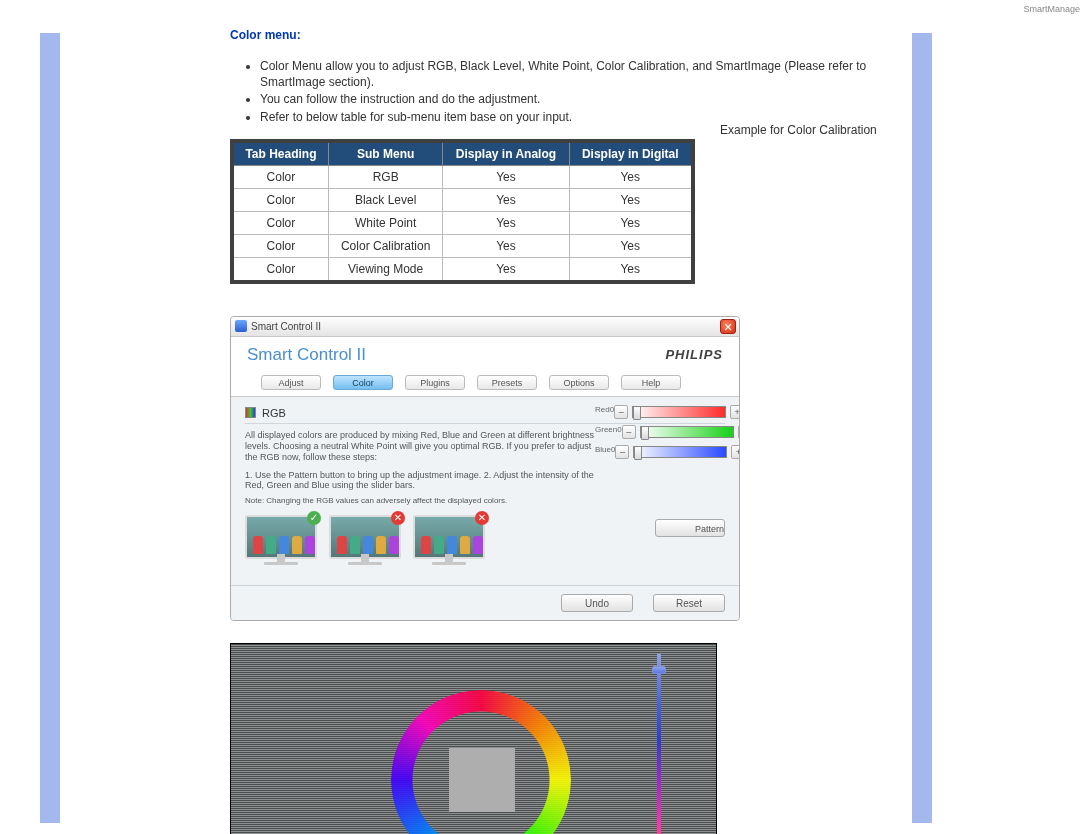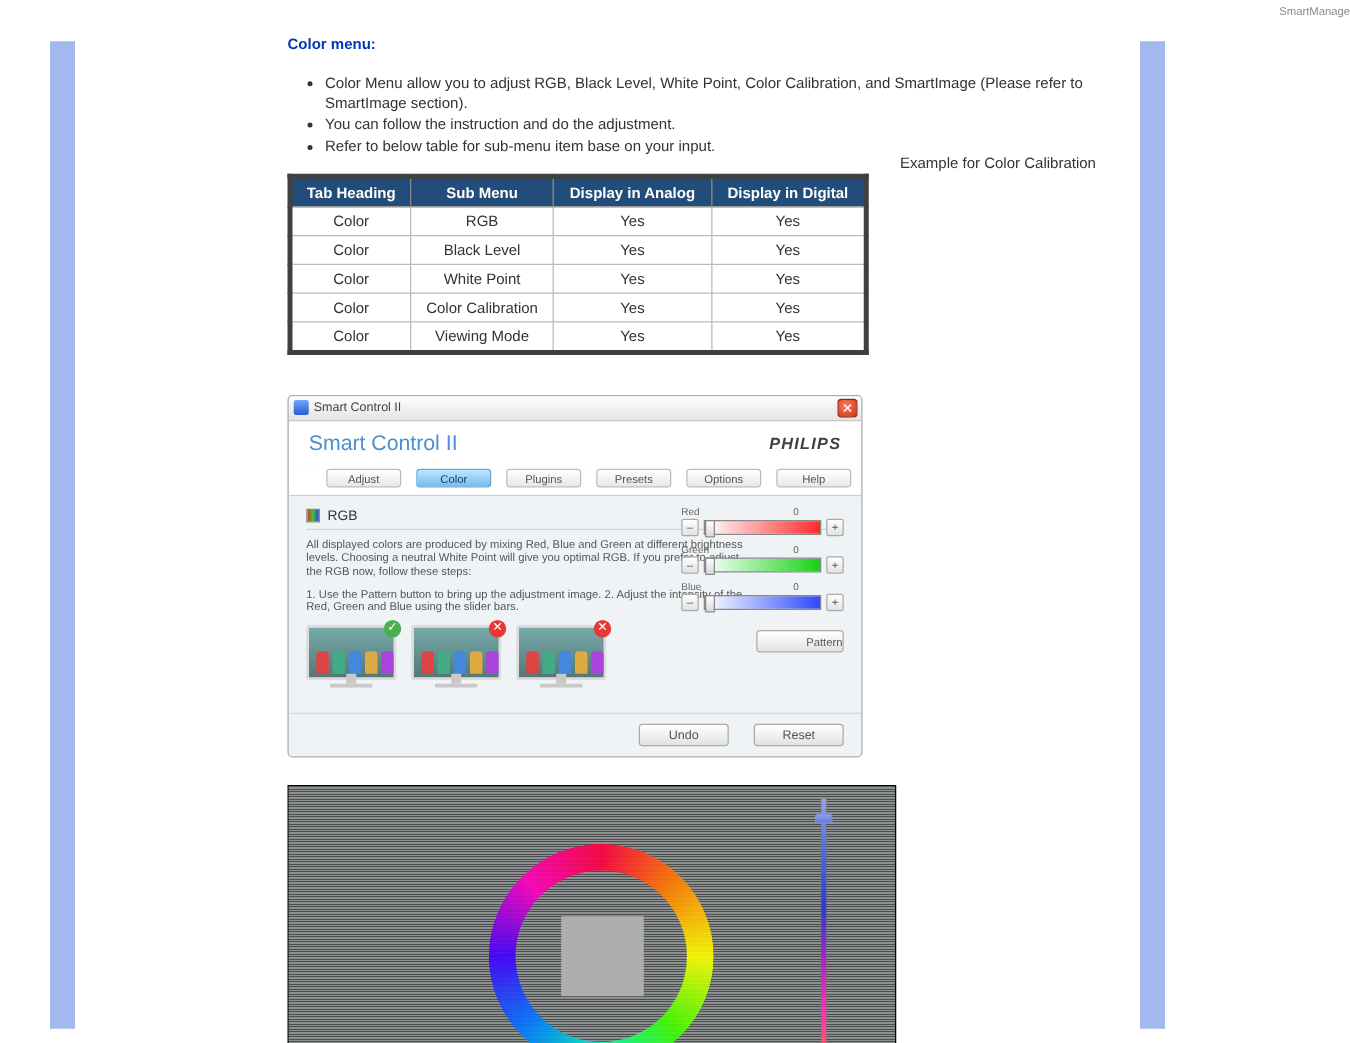--- a/index.html
+++ b/index.html
@@ -79,21 +79,21 @@
   }
   .tbl td {
     font-size: 12px;
     padding: 4px 8px;
     border: 1px solid #bbb;
     text-align: center;
   }
 
   
   .sc-window {
-    width: 460px;
+    width: 510px;
     border: 1px solid #aaa;
     background: #f0f0f0;
     margin-bottom: 22px;
     border-radius: 4px;
     overflow: hidden;
   }
   .sc-titlebar {
     height: 20px;
     background: linear-gradient(#fefefe,#e4e4e4);
     border-bottom: 1px solid #c8c8c8;
@@ -171,21 +171,21 @@
   .rgb-icon { width:11px; height:11px;
     background: linear-gradient(90deg,#d33,#3c3,#33d);
     border:1px solid #888;
   }
   .sc-desc { font-size:9px; color:#555; line-height:1.25; width:350px; }
   .sc-steps { font-size:9px; color:#555; margin:6px 0 2px; width:350px; }
   .sc-note { font-size:8px; color:#555; margin-top:6px; }
   .sc-sliders { position:absolute; right:14px; top:8px; width:130px; }
   .slider-row { display:flex; align-items:center; gap:4px; margin-bottom:6px; }
   .slider-label { font-size:8px; color:#666; position:relative; text-align:center; width:94px; display:flex; justify-content:space-between; margin-bottom:1px;}
-  .slider-stack { display:flex; flex-direction:column; }
+  .slider-stack { display:flex; flex-direction:row; }
   .btn-pm { width:14px; height:14px; border:1px solid #aaa; background:linear-gradient(#fff,#e2e2e2); font-size:9px; line-height:12px; text-align:center; color:#555; border-radius:2px;}
   .slider-track {
     width:94px; height:12px;
     border:1px solid #888;
     position:relative;
   }
   .slider-track.red { background: linear-gradient(90deg,#fff,#ff2a2a); }
   .slider-track.green { background: linear-gradient(90deg,#fff,#17d117); }
   .slider-track.blue { background: linear-gradient(90deg,#fff,#2a4aff); }
   .slider-thumb { position:absolute; left:0px; top:-1px; width:8px; height:14px; background:linear-gradient(#fff,#d8d8d8); border:1px solid #888; border-radius:1px;}
@@ -343,20 +343,21 @@
           <div class="sc-tab">Help</div>
         </div>
       <div class="sc-body">
         <div class="rgb-head">
           <span class="rgb-icon"></span>
           <span>RGB</span>
         </div>
         <div class="sc-desc">All displayed colors are produced by mixing Red, Blue and Green at different brightness levels. Choosing a neutral White Point will give you optimal RGB. If you prefer to adjust the RGB now, follow these steps:</div>
         <div class="sc-steps">1. Use the Pattern button to bring up the adjustment image.
 2. Adjust the intensity of the Red, Green and Blue using the slider bars.</div>
+        <div class="sc-note">Note: Changing the RGB values can adversely affect the displayed colors.</div>
 
         <div class="sc-sliders" id="sc-sliders">
             <div class="slider-stack">
               <div class="slider-label">
                 <span>Red</span>
                 <span>0</span>
               </div>
               <div class="slider-row">
                 <div class="btn-pm">–</div>
                 <div class="slider-track red">

